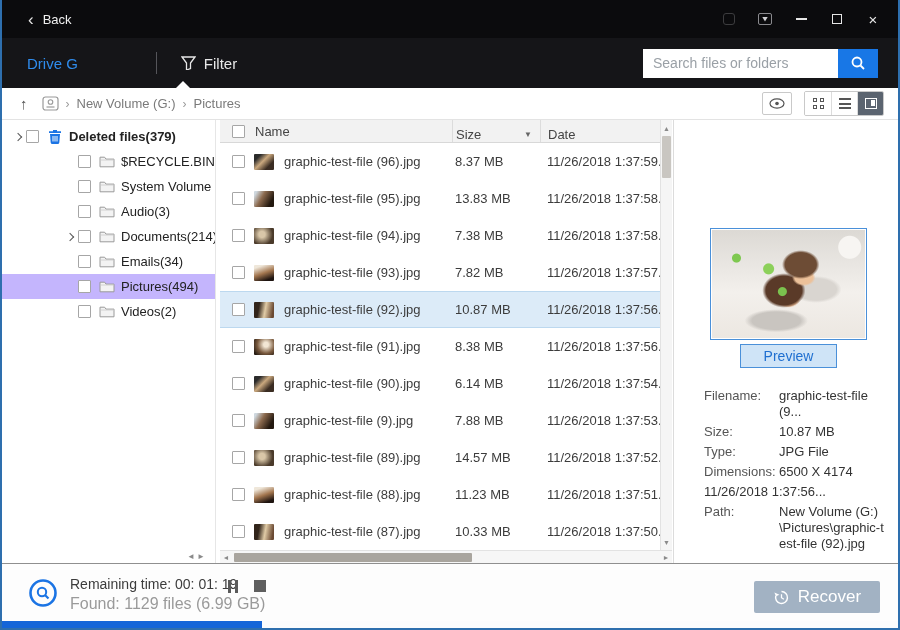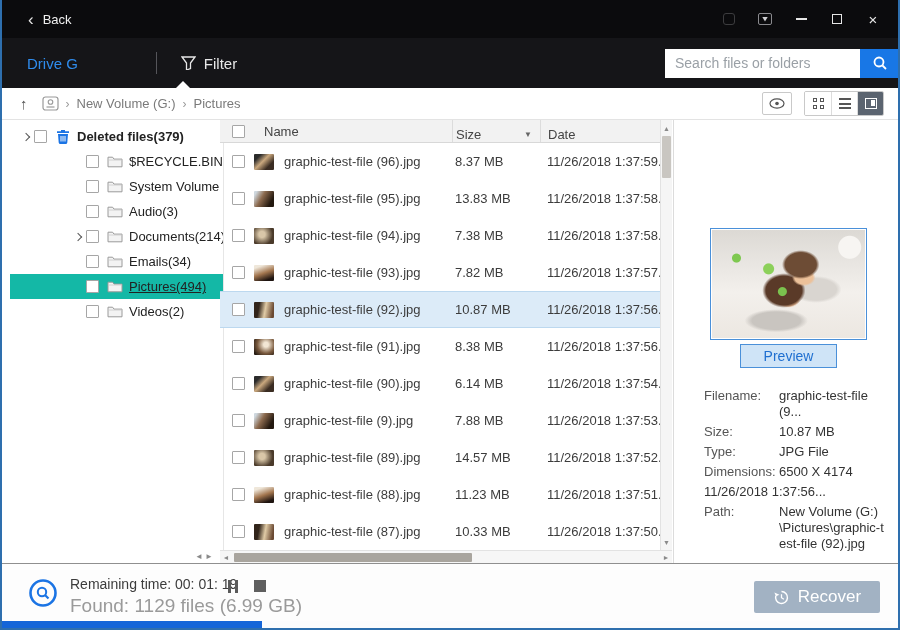--- a/index.html
+++ b/index.html
@@ -23,21 +23,21 @@
   .wc-close { font-size:15px; color:#e8e8e8; }
 
   
   .toolbar { position:absolute; left:-2px; top:38px; width:900px; height:50px; background:#151518;
              display:flex; align-items:center; }
   .drive-tab { margin-left:27px; font-size:15px; color:#2f8ced; }
   .tb-divider { width:1px; height:22px; background:#55555a; margin:0 0 0 78px; }
   .filter-btn { display:flex; align-items:center; gap:8px; margin-left:24px; color:#e8e8e8; font-size:15px; }
   .tip-arrow { position:absolute; left:176px; bottom:0; width:0; height:0;
                border-left:7px solid transparent; border-right:7px solid transparent; border-bottom:7px solid #ffffff; }
-  .searchwrap { margin-left:auto; display:flex; height:29px; }
+  .searchwrap { margin-left:auto; margin-right:22px; display:flex; height:29px; }
   .search-input { width:195px; height:29px; border:none; outline:none; padding:0 10px; font-size:14px; color:#333; background:#fff; }
   .search-input::placeholder { color:#9aa0a6; }
   .search-btn { width:40px; height:29px; background:#1877e6; border:none; display:flex; align-items:center; justify-content:center; }
 
   
   .crumbbar { position:absolute; left:0; top:88px; width:896px; height:32px; background:#fff;
               border-bottom:1px solid #e3e3e3; display:flex; align-items:center; }
   .up-arrow { margin-left:18px; font-size:15px; color:#555; font-weight:bold; }
   .crumb-drive { margin-left:14px; display:flex; }
   .crumb-sep { color:#9a9a9a; font-size:12px; margin:0 7px; }
@@ -53,26 +53,26 @@
   .ic-grid i:nth-child(1){left:0;top:0} .ic-grid i:nth-child(2){right:0;top:0}
   .ic-grid i:nth-child(3){left:0;bottom:0} .ic-grid i:nth-child(4){right:0;bottom:0}
   .ic-list { width:12px; height:11px; background:repeating-linear-gradient(#555 0 2px, transparent 2px 4.5px); }
   .ic-pane { width:12px; height:11px; border:1.5px solid #fff; position:relative; }
   .ic-pane i { position:absolute; right:1px; top:1px; width:4px; height:6px; background:#fff; }
 
   
   .main { position:absolute; left:0; top:120px; width:896px; height:443px; background:#fff; }
 
   
-  .sidebar { position:absolute; left:8px; top:0; width:214px; height:443px; border-right:1px solid #e6e6e6; padding-top:4px; overflow:hidden; }
+  .sidebar { position:absolute; left:0; top:0; width:214px; height:443px; border-right:1px solid #e6e6e6; padding-top:4px; overflow:hidden; }
   .tree-item { display:flex; align-items:center; height:25px; font-size:13px; color:#222; white-space:nowrap; }
   .tree-item.lv0 { padding-left:8px; }
   .tree-item.lv1 { padding-left:60px; }
   .tree-item.bold { font-weight:bold; }
-  .tree-item.selected { background:#14b8a6;text-decoration:underline; }
+  .tree-item.selected { background:#c4b5fd; }
   .arrow-slot { width:16px; flex:none; display:flex; justify-content:center; }
   .tw { width:6px; height:6px; border-right:1.4px solid #555; border-bottom:1.4px solid #555; }
   .ex-collapsed .tw { transform:rotate(-45deg); }
   .ex-expanded .tw { transform:rotate(45deg); margin-top:-3px; }
   .cb { width:13px; height:13px; border:1px solid #a6a6a6; background:#fff; border-radius:1px; flex:none; }
   .tree-ic { width:17px; height:16px; margin:0 6px 0 7px; flex:none; display:flex; align-items:center; justify-content:center; }
   .tree-ic svg { display:none; }
   .ic-trash svg.i-trash { display:block; }
   .ic-drive svg.i-drive { display:block; }
   .ic-folder svg.i-folder { display:block; }
@@ -82,21 +82,21 @@
 
   
   .filetable { position:absolute; left:218px; top:0; width:440px; height:443px; }
   .thead { display:flex; align-items:center; height:23px; background:#f2f2f2; border-bottom:1px solid #d8d8d8; font-size:13px; color:#444; }
   .trow { display:flex; align-items:center; height:37px; font-size:13px; color:#3c3c3c; }
   .trow.selected { background:#dcebf8; box-shadow:inset 0 1px 0 #bcd8ef, inset 0 -1px 0 #bcd8ef; }
   .c-name { flex:0 0 232px; display:flex; align-items:center; overflow:hidden; }
   .c-size { flex:0 0 88px; padding-left:3px; }
   .c-date { flex:1 1 auto; padding-left:7px; overflow:hidden; white-space:nowrap; }
   .thead .c-size, .thead .c-date { border-left:1px solid #dcdcdc; align-self:stretch; display:flex; align-items:flex-end; }
-  .thead .c-name { padding-left:12px; gap:19px; }
+  .thead .c-name { padding-left:12px; gap:10px; }
   .sortwrap { display:flex; align-items:center; justify-content:space-between; width:100%; padding-right:8px; }
   .sort-caret { font-size:8px; color:#666; }
   .trow .cb { margin-left:12px; }
   .thumb { width:20px; height:16px; margin:0 10px 0 9px; flex:none; border-radius:1px; }
   .t0 { background:linear-gradient(135deg,#2b2b2b 20%,#caa87e 45%,#3a2c22 75%); }
   .t1 { background:linear-gradient(120deg,#cfd8df 10%,#8c6a4e 40%,#23180f 80%); }
   .t2 { background:radial-gradient(circle at 40% 40%,#d9c7a8 20%,#4a3a2a 70%); }
   .t3 { background:linear-gradient(160deg,#efe7da 15%,#a3764f 50%,#1e1410 85%); }
   .t4 { background:linear-gradient(100deg,#31241a 25%,#e0cba6 55%,#6b4a33 90%); }
   .t5 { background:radial-gradient(circle at 60% 35%,#f2e6d4 15%,#7a5a3e 55%,#241a12 90%); }
@@ -131,21 +131,21 @@
   .pv-details { position:absolute; left:30px; top:268px; width:182px; font-size:13px; }
   .pv-row { display:flex; margin-bottom:4px; line-height:16px; }
   .pv-label { flex:0 0 75px; color:#555; }
   .pv-value { flex:1; color:#333; word-break:break-all; }
 
   
   .statusbar { position:absolute; left:0; top:563px; width:896px; height:59px; background:#fdfdfd; border-top:1px solid #8f8f8f; }
   .scan-ic { position:absolute; left:26px; top:14px; }
   .st-text { position:absolute; left:68px; top:12px; }
   .st-remaining { font-size:14px; color:#3c3c3c; }
-  .st-found { font-size:19px; color:#9a9a9a; margin-top:3px; }
+  .st-found { font-size:16px; color:#9a9a9a; margin-top:3px; }
   .pause-btn { position:absolute; left:226px; top:16px; width:14px; height:13px; display:flex; gap:4px; }
   .pause-btn i { width:3px; height:13px; background:#5a5a5a; }
   .stop-btn { position:absolute; left:252px; top:16px; width:12px; height:12px; background:#5f5f5f; }
   .recover-btn { position:absolute; left:752px; top:17px; width:126px; height:32px; background:#a2b2c3; border:none; border-radius:2px;
                  color:#fff; font-size:17px; display:flex; align-items:center; justify-content:center; gap:8px; }
 
   
   .progress { position:absolute; left:0; bottom:0; width:896px; height:7px; background:#fbfcfd; }
   .progress-fill { height:7px; background:#1465d8; }
 </style>

